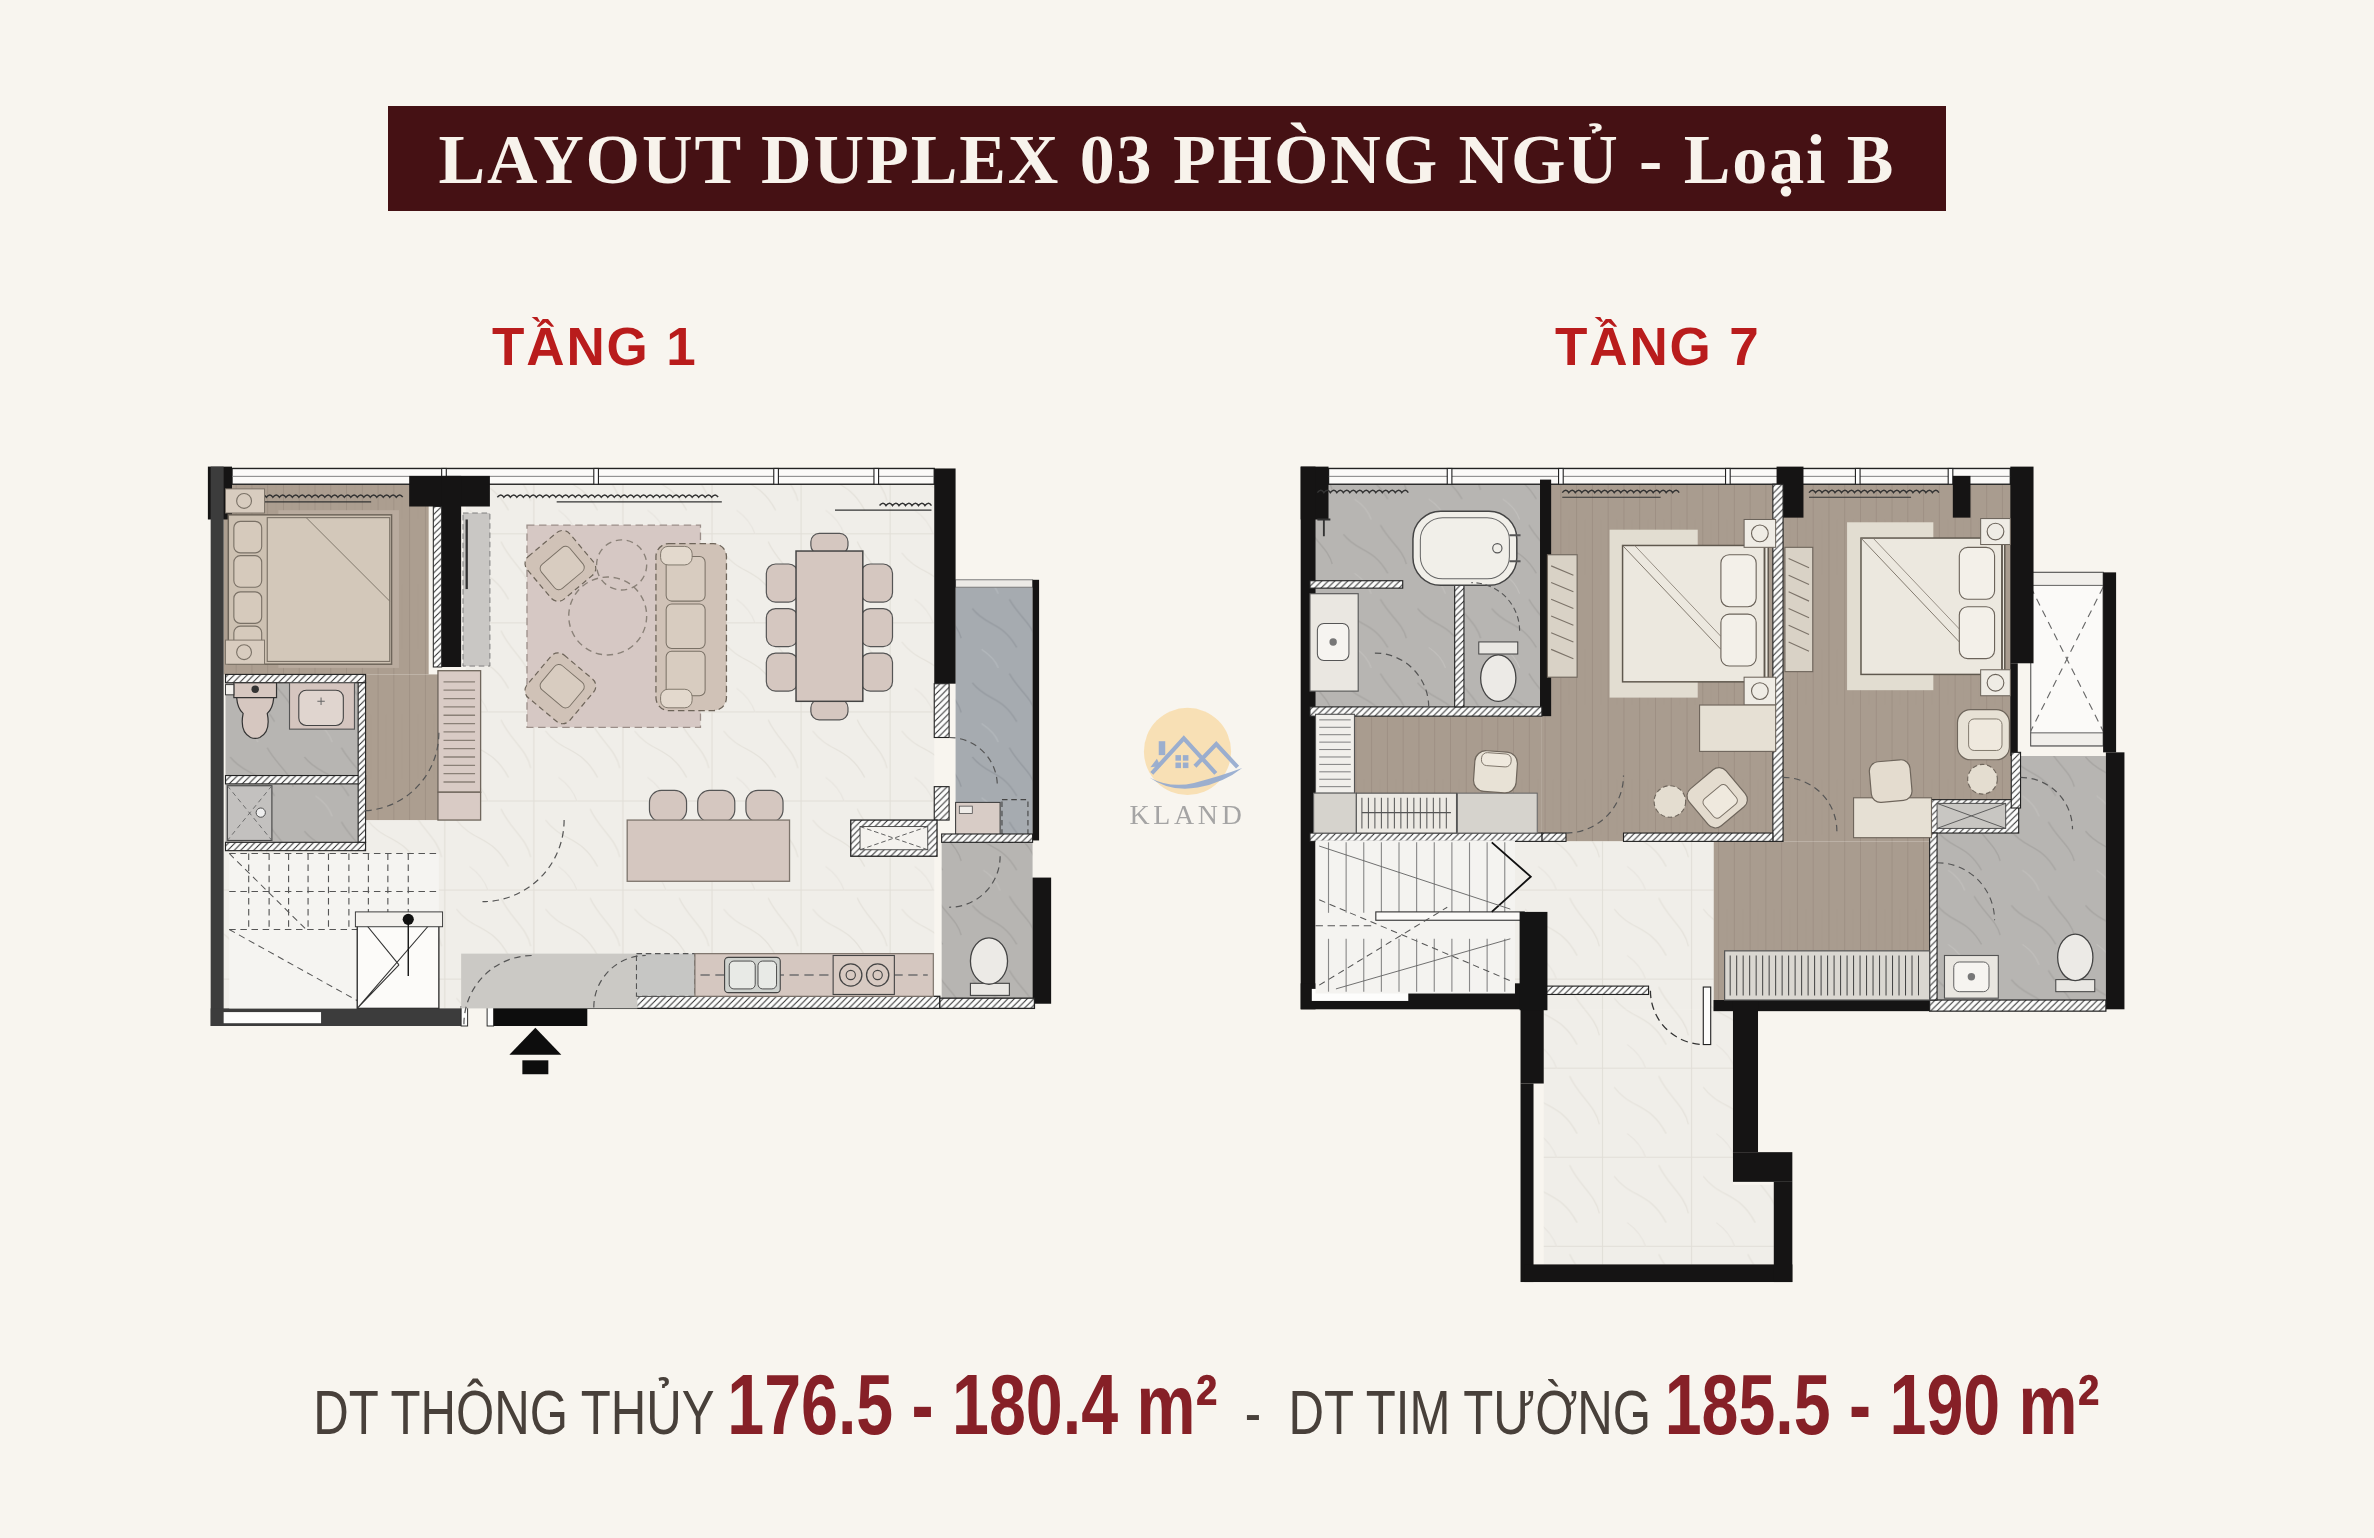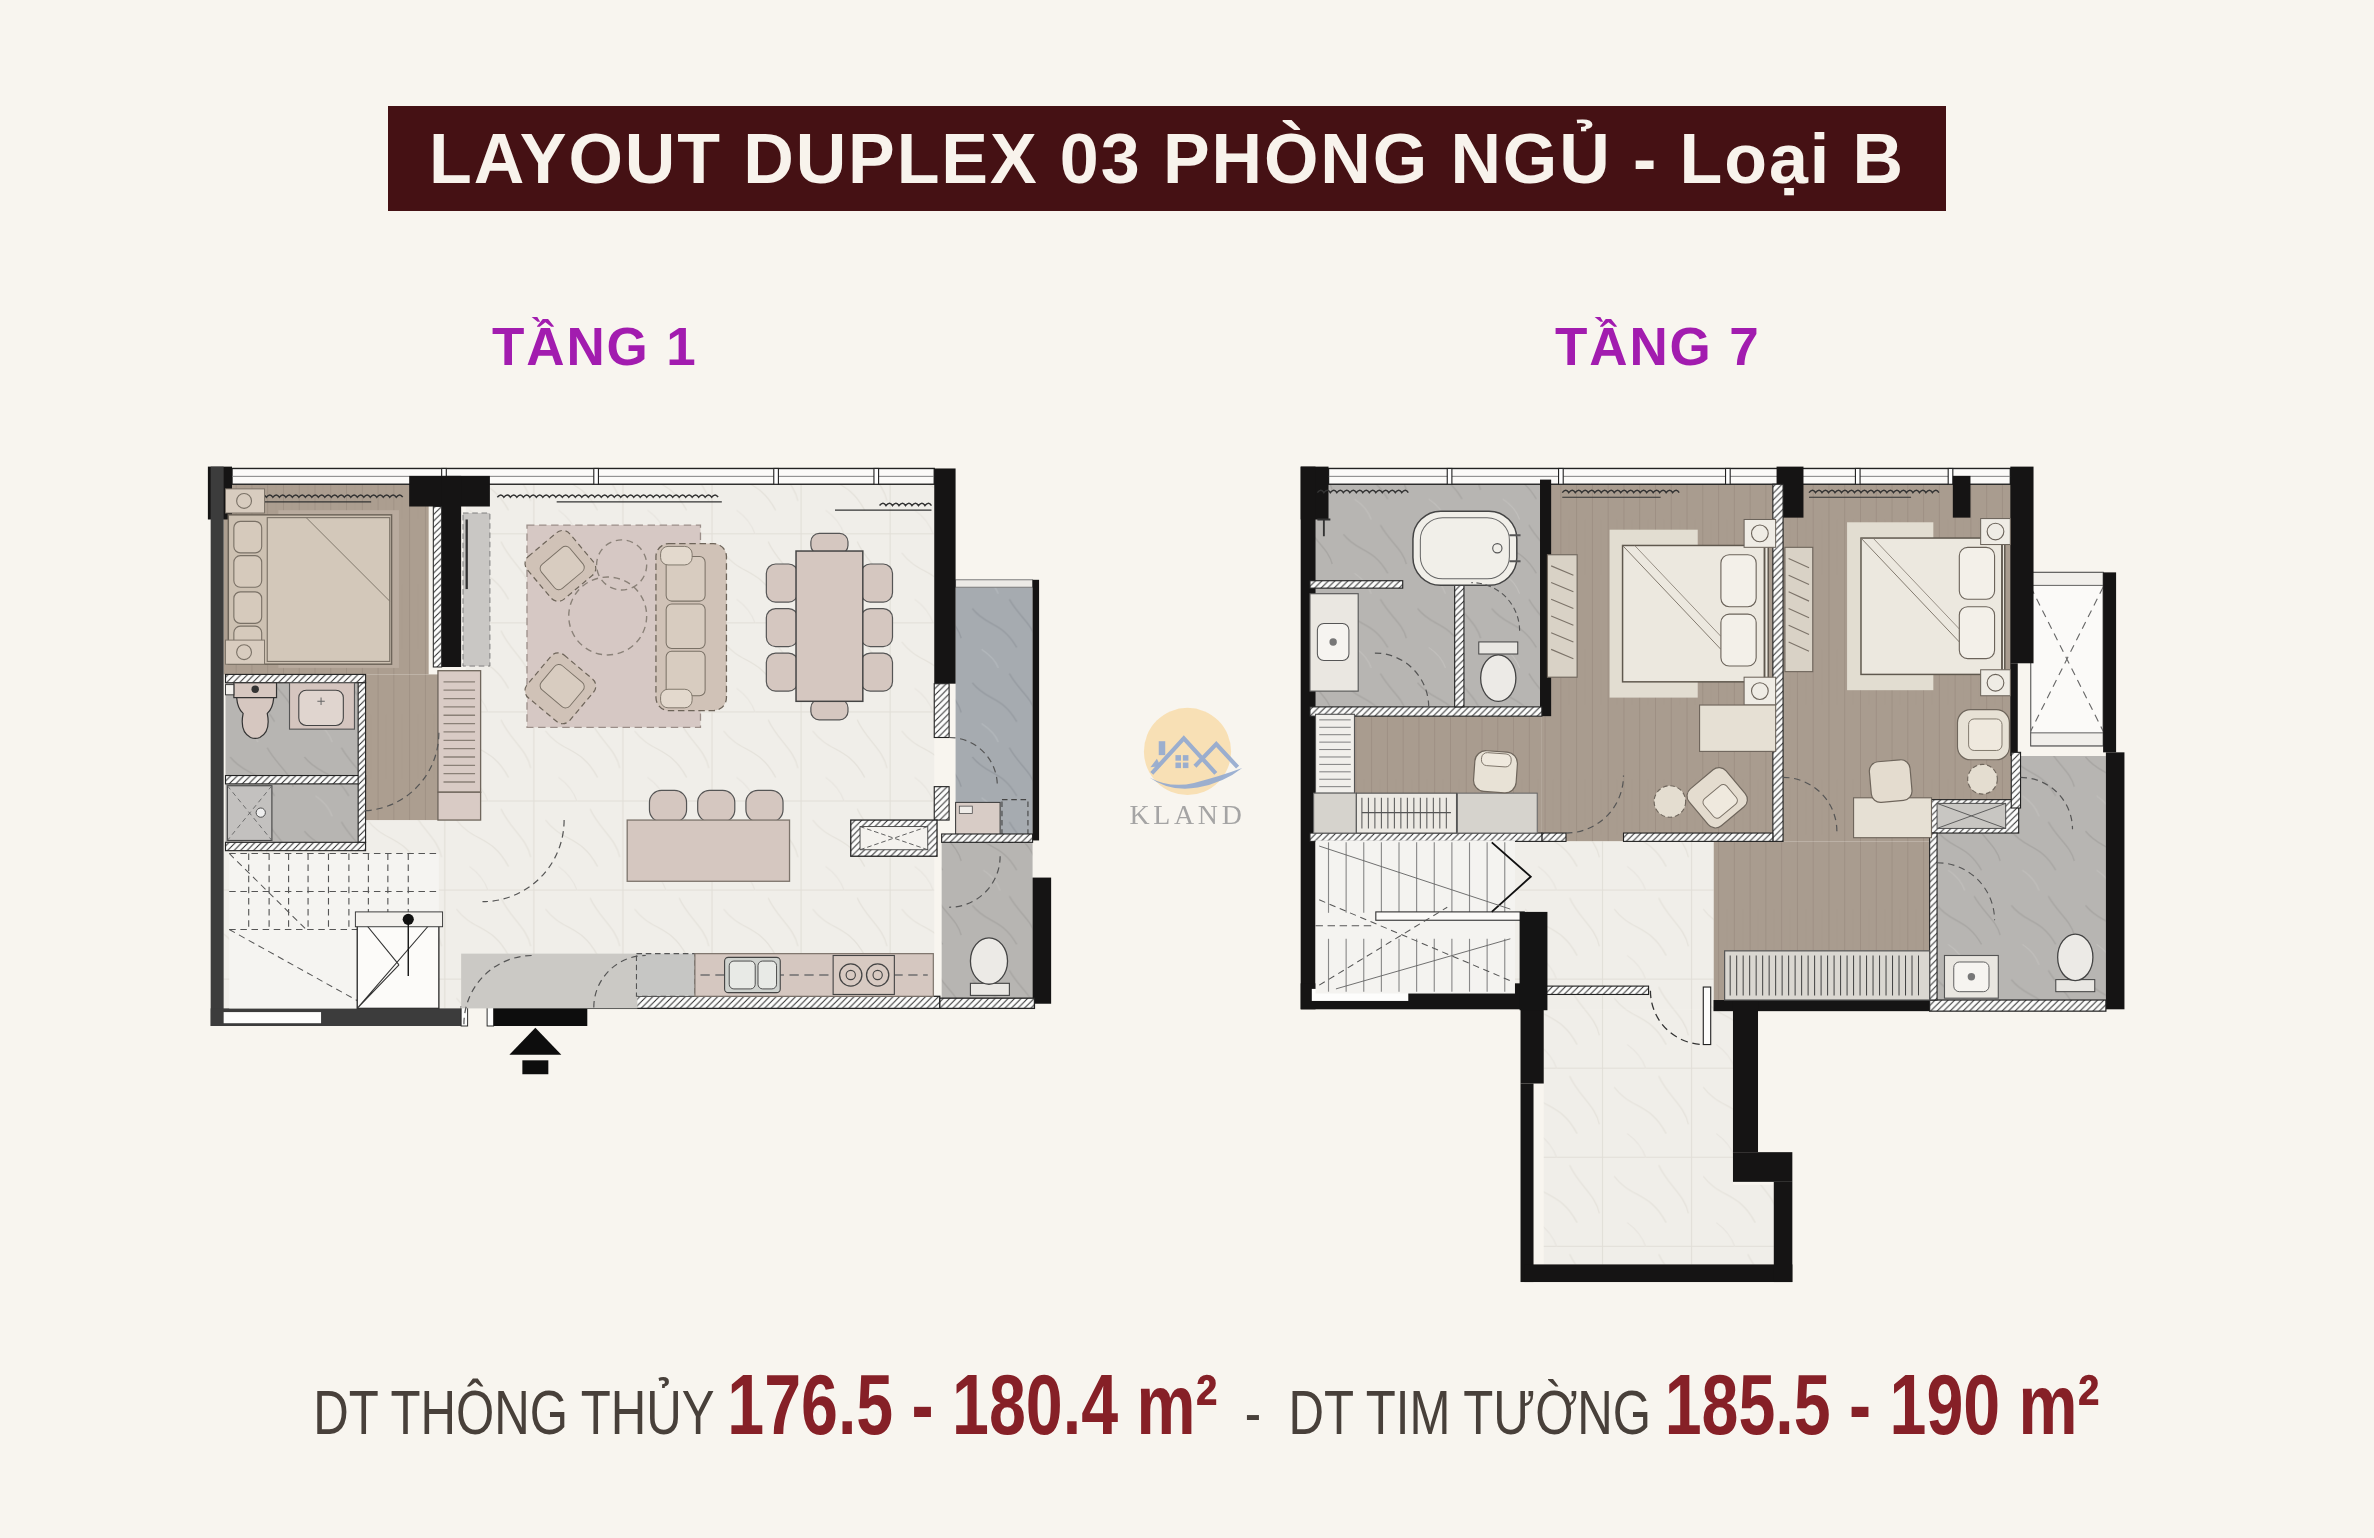--- a/index.html
+++ b/index.html
@@ -1,20 +1,20 @@
 <!DOCTYPE html>
 <html style="font-size:15px"><head><meta charset="utf-8">
 <style>
 html,body{margin:0;padding:0;}
 body{width:2375px;height:1539px;background:#f8f5ef;position:relative;overflow:hidden;
      font-family:"Liberation Sans",sans-serif;}
 .banner{position:absolute;left:388px;top:106px;width:1558px;height:105px;background:#451114;
-  color:#f8f3ec;font-family:Liberation Sans, sans-serif;font-weight:bold;font-size:70px;
+  color:#f8f3ec;font-family:Liberation Serif, serif;font-weight:bold;font-size:70px;
   text-align:center;line-height:107px;letter-spacing:1.9px;white-space:nowrap;}
-.flbl{position:absolute;top:316px;color:#a21caf;font-weight:bold;font-size:53px;letter-spacing:1.9px;}
+.flbl{position:absolute;top:316px;color:#b91c1c;font-weight:bold;font-size:53px;letter-spacing:1.9px;}
 .area{position:absolute;left:0;top:1356px;width:2375px;text-align:center;font-size:63px;
   color:#48403a;letter-spacing:0px;white-space:nowrap;transform:scaleX(0.78);transform-origin:1187px 0;margin-left:18.6px;}
 .area b{color:#862027;font-size:85px;font-weight:bold;letter-spacing:0px;}
 svg{position:absolute;left:0;top:0;}
 </style></head>
 <body>
 
 <div class="banner">LAYOUT DUPLEX 03 PHÒNG NGỦ - Loại B</div>
 
 <div class="flbl" style="left:492px;">TẦNG 1</div>

